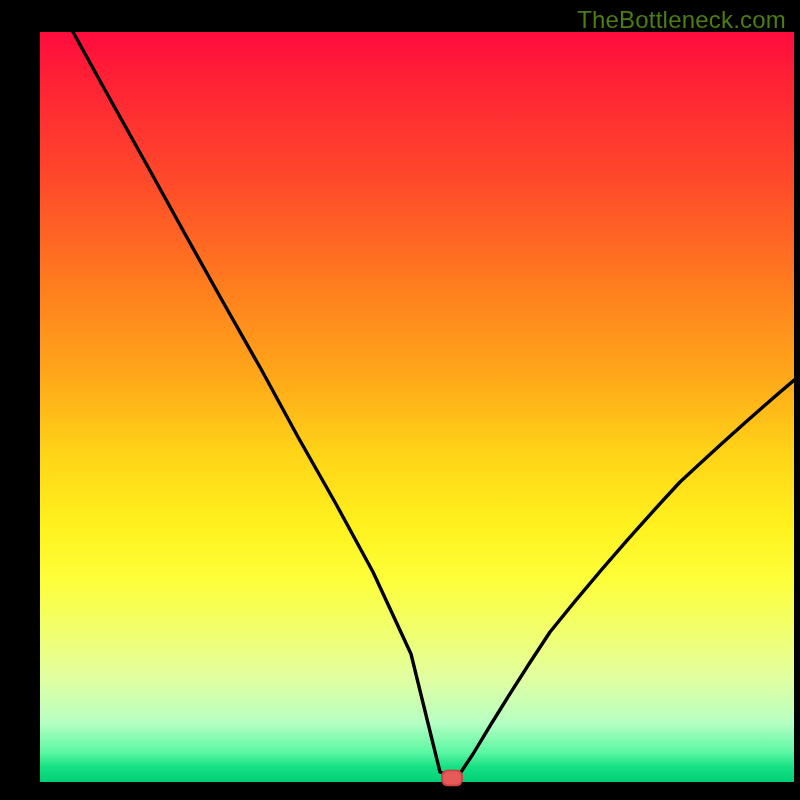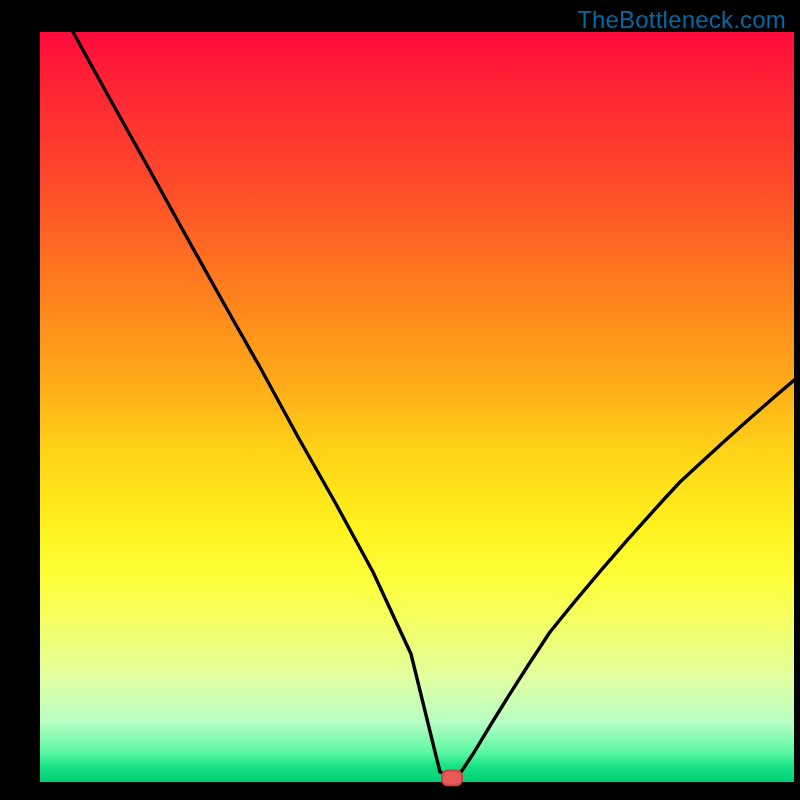--- a/index.html
+++ b/index.html
@@ -14,21 +14,21 @@
   .frame {
     position: relative;
     width: 800px;
     height: 800px;
     background: #000;
   }
   .watermark {
     position: absolute;
     top: 6px;
     right: 14px;
-    color: #0369a1;
+    color: #4d7c0f;
     font-size: 24px;
     font-weight: 400;
     letter-spacing: 0.2px;
     z-index: 10;
     margin-left: 16px;
   }
   .plot {
     position: absolute;
     left: 40px;
     top: 32px;

